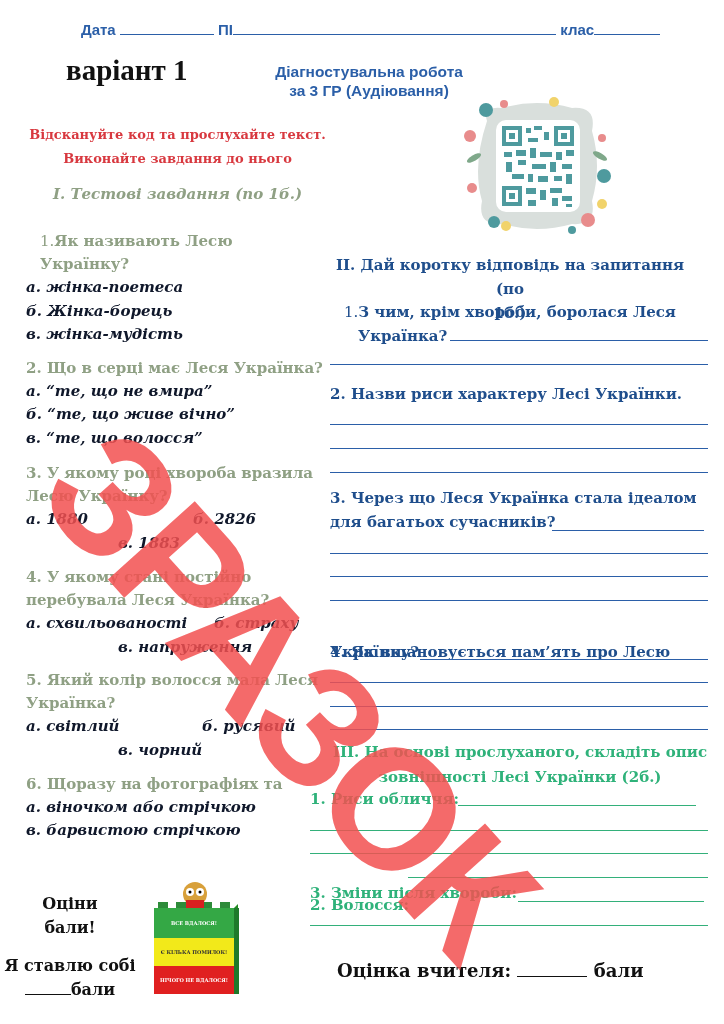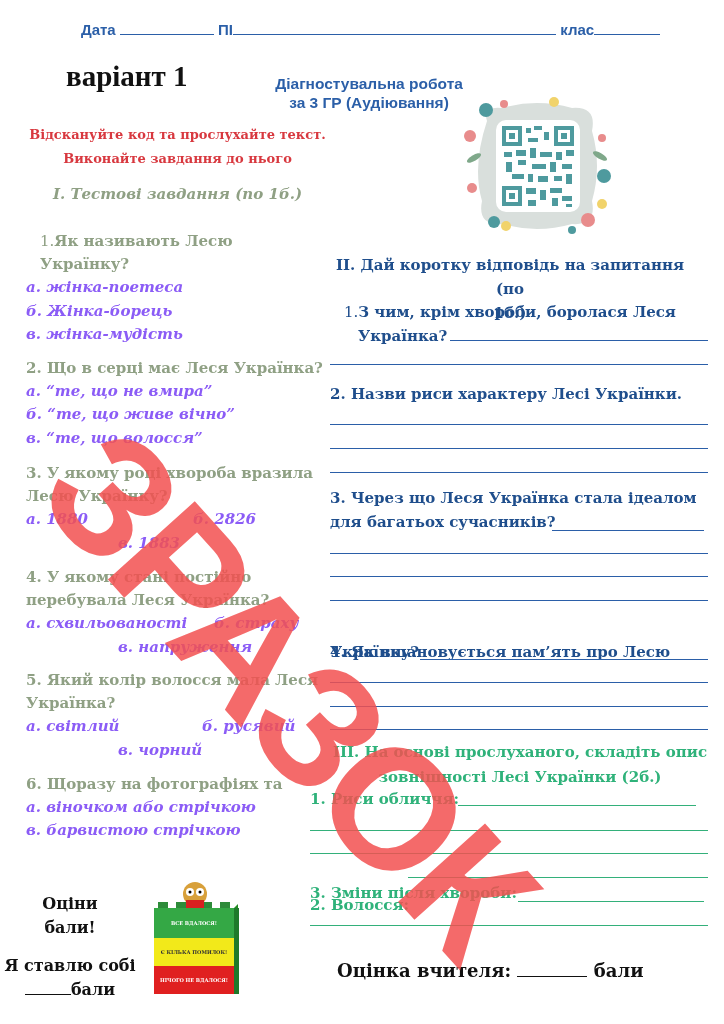--- a/index.html
+++ b/index.html
@@ -1,46 +1,46 @@
 <!DOCTYPE html>
 <html><head>
 <meta charset="utf-8">
 <style>
   html, body { margin:0; padding:0; background:#fff; }
   body { width:724px; height:1024px; position:relative; overflow:hidden; font-family:"DejaVu Serif", serif; }
   .abs { position:absolute; }
   .hdr { color:#2b5fa8; font-family:"Liberation Sans", sans-serif; font-weight:bold; font-size:15px; }
   .uline { display:inline-block; border-bottom:1.5px solid #2b5fa8; height:14px; vertical-align:baseline; }
   .variant { font-family:"Liberation Serif", serif; font-weight:bold; font-size:29px; color:#111; }
-  .title { color:#2b5fa8; font-family:"Liberation Sans", sans-serif; font-weight:bold; font-size:15.5px; text-align:center; line-height:19px;margin-top:12px; }
+  .title { color:#2b5fa8; font-family:"Liberation Sans", sans-serif; font-weight:bold; font-size:15.5px; text-align:center; line-height:19px; }
   .red-instr { color:#d8383f; font-weight:bold; font-size:13px; text-align:center; line-height:24px; }
   .gray { color:#8fa084; }
   .sec1 { font-style:italic; font-weight:bold; font-size:15px; text-align:center; }
   .q { font-weight:bold; font-size:15px; line-height:23px; color:#8fa084; }
-  .opt { font-style:italic; font-weight:bold; font-size:15px; line-height:23.5px; color:#8b5cf6; }
+  .opt { font-style:italic; font-weight:bold; font-size:15px; line-height:23.5px; color:#0f172a; }
   .bq { font-weight:bold; font-size:15px; line-height:24px; color:#1f4e8c; }
   .bline { position:absolute; height:0; border-top:1.6px solid #2b5fa8; }
   .gline { position:absolute; height:0; border-top:1.6px solid #33b07a; }
   .gq { font-weight:bold; font-size:15px; color:#2fb27a; }
   .black { color:#111; }
   .qr { position:absolute; left:462px; top:96px; width:150px; height:140px; }
   .watermark { position:absolute; left:140px; top:400px; width:600px; font-family:"Liberation Sans", sans-serif; font-weight:bold; font-size:170px; color:rgba(242,80,80,0.85); transform:rotate(48deg); transform-origin:0 0; letter-spacing:-6px; pointer-events:none; line-height:1; }
   .lego { position:absolute; left:150px; top:880px; width:90px; height:130px; }
 </style>
 </head>
 <body>
 
 <div class="abs hdr" style="left:73px; top:20px;margin-left:8px;">
   <span>Дата</span>
   <span class="uline" style="width:94px;"></span>
   <span>ПІ</span><span class="uline" style="width:323px;"></span>
   <span>клас</span><span class="uline" style="width:66px;"></span>
 </div>
 
-<div class="abs variant" style="left:66px; top:60px;">варіант 1</div>
+<div class="abs variant" style="left:66px; top:54px;">варіант 1</div>
 
 <div class="abs title" style="left:250px; top:62px; width:238px;">
   <div>Діагностувальна робота</div>
   <div>за 3 ГР (Аудіювання)</div>
 </div>
 
 <svg class="qr" viewBox="0 0 150 140">
   <path d="M25 25 Q20 10 40 12 Q75 2 110 12 Q135 10 130 35 Q140 70 130 105 Q135 130 110 128 Q75 138 40 128 Q15 130 20 105 Q10 70 25 25Z" fill="#d9dfdc"></path>
   <rect x="34" y="24" width="84" height="92" rx="10" fill="#fff"></rect>
   <g fill="#4e9a9e">

